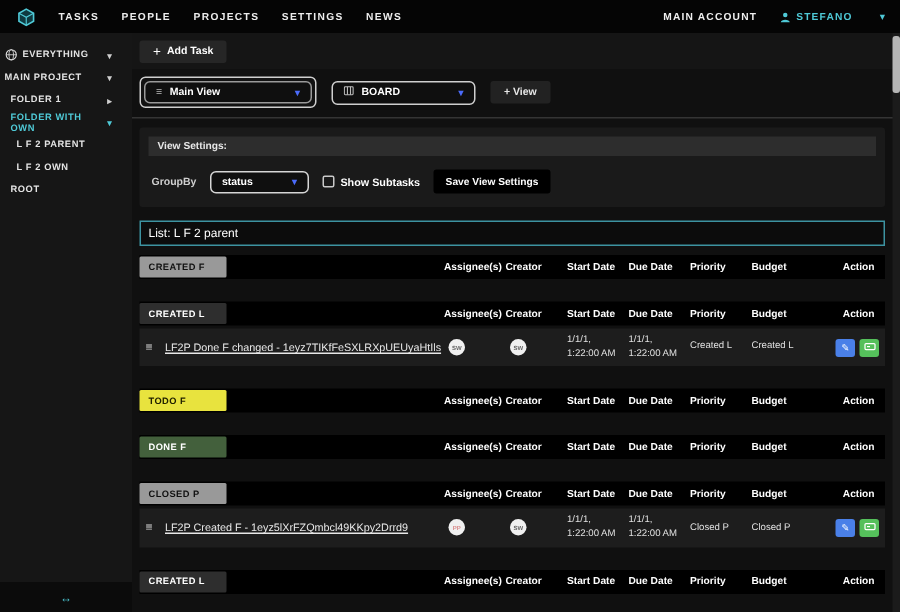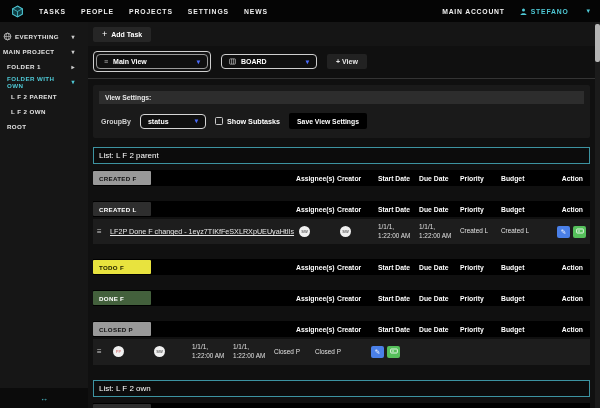--- a/index.html
+++ b/index.html
@@ -278,20 +278,21 @@
               <div class="col-h">Assignee(s)</div>
               <div class="col-h">Creator</div>
               <div class="col-h">Start Date</div>
               <div class="col-h">Due Date</div>
               <div class="col-h">Priority</div>
               <div class="col-h">Budget</div>
               <div class="col-h action">Action</div>
             </div>
             <div class="task-row">
               <div class="drag">≡</div>
+              <div class="task-title">LF2P Created F - 1eyz5lXrFZQmbcl49KKpy2Drrd9</div>
               <div class="cell">
                 <div class="avatar" style="color: rgb(217, 138, 138);">PP</div>
               </div>
               <div class="cell">
                 <div class="avatar" style="color: rgb(102, 102, 102);">SW</div>
               </div>
               <div class="cell">1/1/1, 1:22:00 AM</div>
               <div class="cell">1/1/1, 1:22:00 AM</div>
               <div class="cell">Closed P</div>
               <div class="cell">Closed P</div>
@@ -303,21 +304,20 @@
                   <span><svg viewBox="0 0 24 24" width="8" height="8">
                       <rect x="2" y="6" width="20" height="12" rx="2" fill="none" stroke="#fff" stroke-width="2.5"></rect>
                       <line x1="6" y1="12" x2="12" y2="12" stroke="#fff" stroke-width="2.5"></line>
                     </svg></span>
                 </button>
               </div>
             </div>
           </div>
         </div>
         <div>
-          <div class="list-header">List: L F 2 own</div>
           <div class="group">
             <div class="group-header">
               <div class="badge" style="background: rgb(46, 46, 46); color: rgb(255, 255, 255);">CREATED L</div>
               <div class="flex-spacer"></div>
               <div class="col-h">Assignee(s)</div>
               <div class="col-h">Creator</div>
               <div class="col-h">Start Date</div>
               <div class="col-h">Due Date</div>
               <div class="col-h">Priority</div>
               <div class="col-h">Budget</div>

